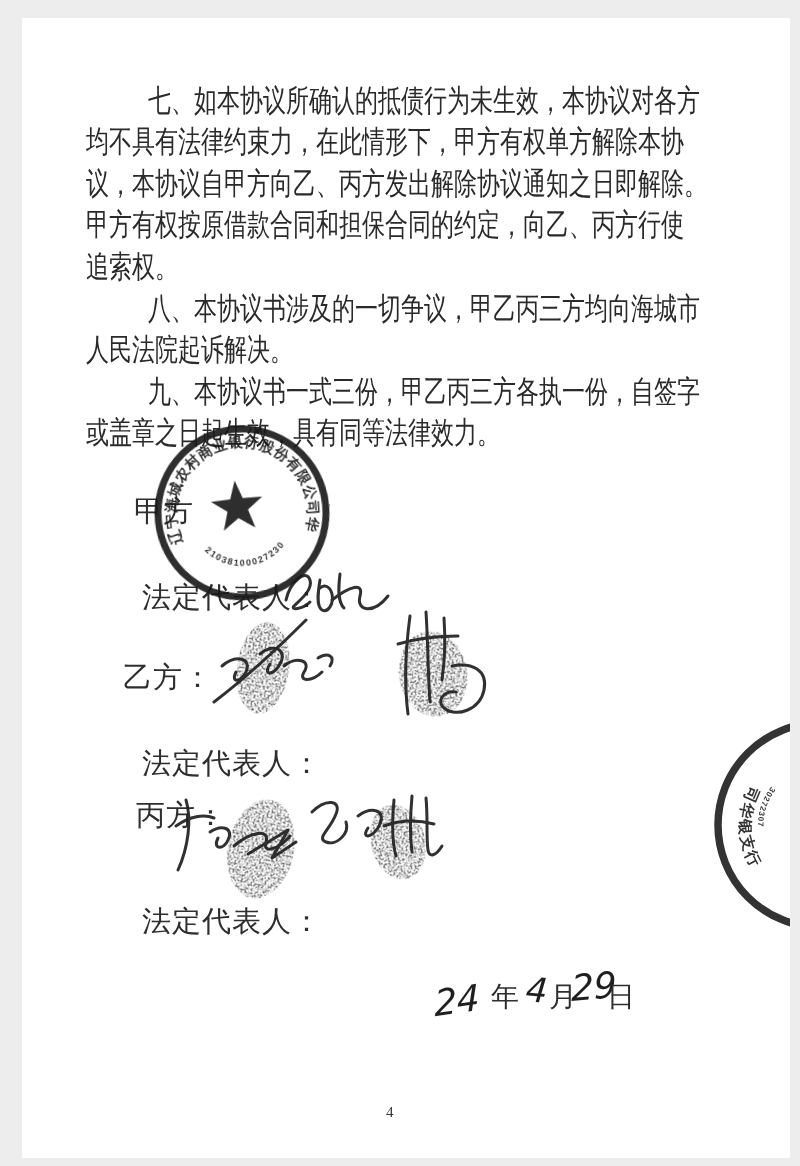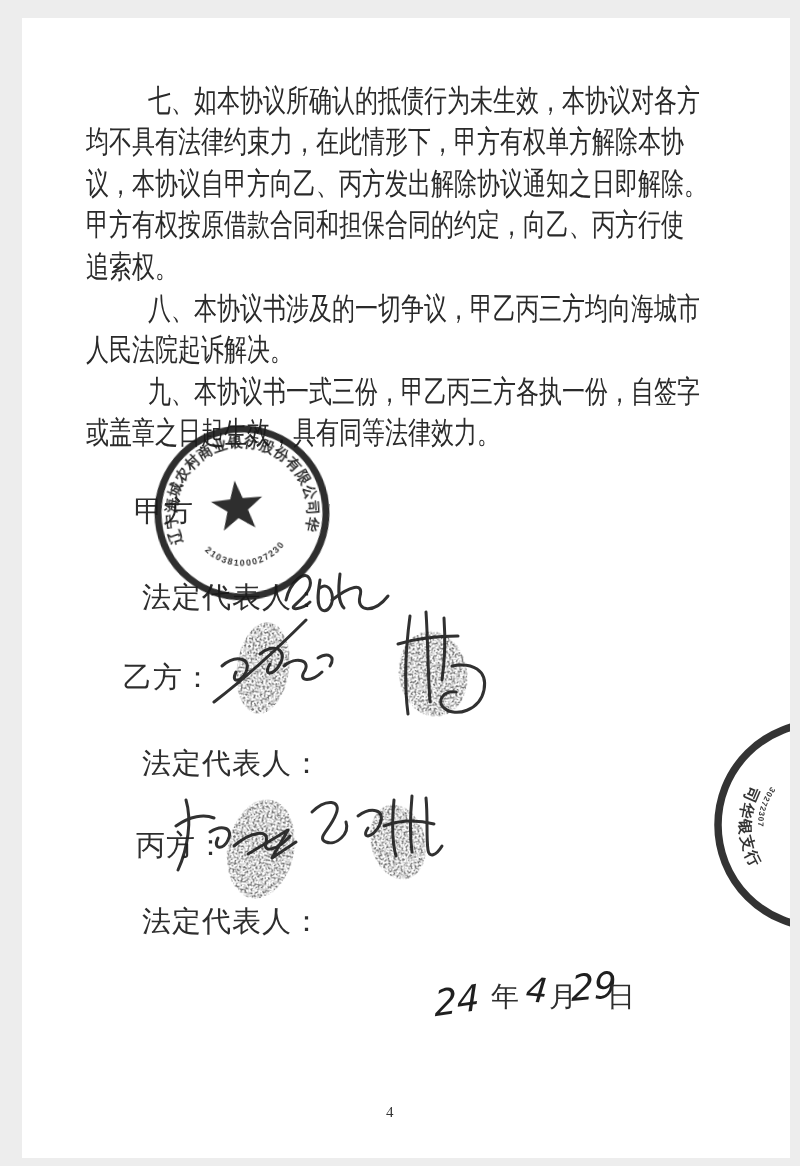--- a/index.html
+++ b/index.html
@@ -50,21 +50,21 @@
   <div class="bl indent">八、本协议书涉及的一切争议，甲乙丙三方均向海城市</div>
   <div class="bl">人民法院起诉解决。</div>
   <div class="bl indent">九、本协议书一式三份，甲乙丙三方各执一份，自签字</div>
   <div class="bl">或盖章之日起生效，具有同等法律效力。</div>
 </div>
 
 <div class="lbl" style="left:134px;top:492px">甲方</div>
 <div class="lbl" style="left:142px;top:578px">法定代表人：</div>
 <div class="lbl" style="left:123px;top:658px">乙方：</div>
 <div class="lbl" style="left:142px;top:744px">法定代表人：</div>
-<div class="lbl" style="left:136px;top:826px">丙方：</div>
+<div class="lbl" style="left:136px;top:796px">丙方：</div>
 <div class="lbl" style="left:142px;top:902px">法定代表人：</div>
 
 <div class="hand" style="left:434px;top:980px;font-size:36px;transform:rotate(-8deg) skewX(-6deg)">24</div>
 <div class="datechar" style="left:491px;top:978px">年</div>
 <div class="hand" style="left:526px;top:970px;font-size:34px;transform:rotate(5deg)">4</div>
 <div class="datechar" style="left:549px;top:978px">月</div>
 <div class="hand" style="left:571px;top:966px;font-size:36px;transform:rotate(-5deg) skewX(-4deg)">29</div>
 <div class="datechar" style="left:607px;top:978px">日</div>
 
 <div class="pagenum">4</div>

